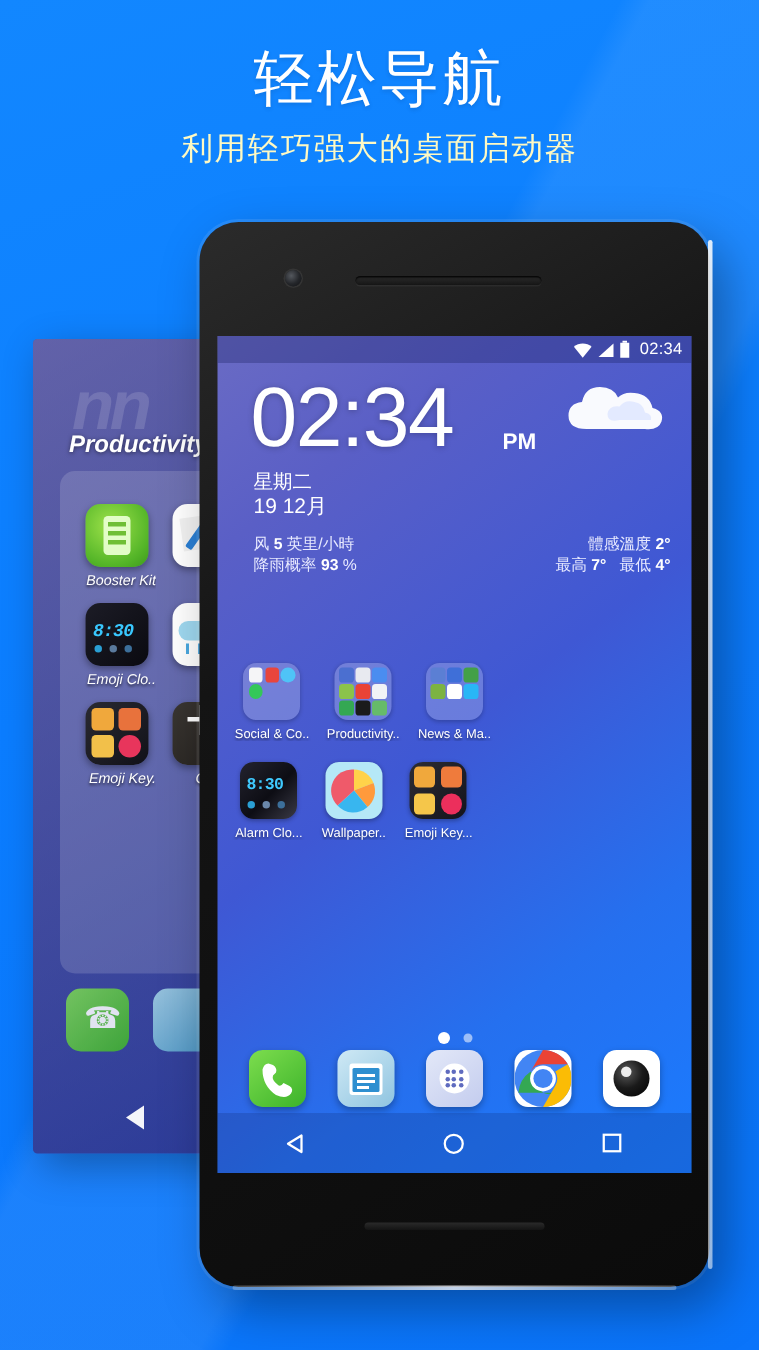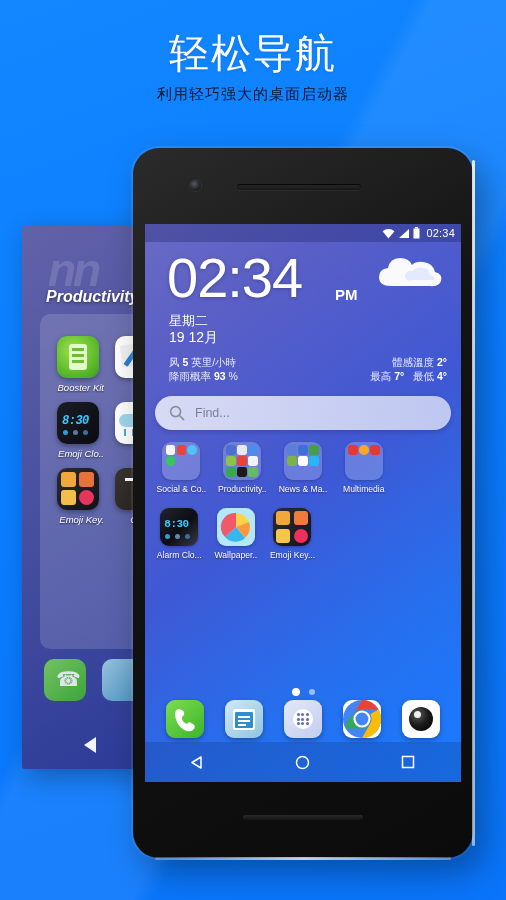--- a/index.html
+++ b/index.html
@@ -23,21 +23,21 @@
     position:absolute; top:30px; left:0; width:506px;
     text-align:center; z-index:6;
   }
   #headline-title {
     font-size:40px; color:#ffffff; font-weight:400;
     letter-spacing:2px; line-height:1.15;
     text-shadow:0 1px 3px rgba(0,0,0,0.12);
   }
   #headline-sub {
     margin-top:9px;
-    font-size:15px; color:#0f172a; font-weight:400;
+    font-size:21px; color:#fef9c3; font-weight:400;
     letter-spacing:1px;
   }
 
   
   #bg-panel {
     position:absolute; left:22px; top:226px;
     width:150px; height:543px;
     background:linear-gradient(160deg,#47478f 0%,#3d4490 40%,#2f3f9a 100%);
     border-radius:3px;
     overflow:hidden;
@@ -374,27 +374,20 @@
       </div>
       <div class="wx-line" id="wx-hilo">
         <span>最高</span>
         <span class="wx-num">7</span><span class="wx-num">°</span>
         &nbsp;
         <span>最低</span>
         <span class="wx-num">4</span><span class="wx-num">°</span>
       </div>
     </div>
 
-    <div id="searchbar">
-      <svg width="16" height="16" viewBox="0 0 16 16">
-        <circle cx="6.6" cy="6.6" r="5" fill="none" stroke="#8b8da0" stroke-width="1.6"></circle>
-        <line x1="10.3" y1="10.3" x2="14.6" y2="14.6" stroke="#8b8da0" stroke-width="1.6" stroke-linecap="round"></line>
-      </svg>
-      <span id="search-placeholder">Find...</span>
-    </div>
 
     <div id="app-grid">
 
       <div class="grid-row">
 
         <div class="app-cell">
           <div class="folder-ic">
             <div class="mini" style="background:#f5f5f7;"></div>
             <div class="mini" style="background:#e8453c;"></div>
             <div class="mini" style="background:#4fc3f7;border-radius:50%;"></div>
@@ -431,34 +424,20 @@
             <div class="mini" style="background:#7cb342;"></div>
             <div class="mini" style="background:#ffffff;"></div>
             <div class="mini" style="background:#29b6f6;"></div>
             <div class="mini" style="background:transparent;"></div>
             <div class="mini" style="background:transparent;"></div>
             <div class="mini" style="background:transparent;"></div>
           </div>
           <div class="app-lb">News &amp; Ma..</div>
         </div>
 
-        <div class="app-cell">
-          <div class="folder-ic">
-            <div class="mini" style="background:#e53935;"></div>
-            <div class="mini" style="background:#ffa726;border-radius:50%;"></div>
-            <div class="mini" style="background:#e53935;"></div>
-            <div class="mini" style="background:transparent;"></div>
-            <div class="mini" style="background:transparent;"></div>
-            <div class="mini" style="background:transparent;"></div>
-            <div class="mini" style="background:transparent;"></div>
-            <div class="mini" style="background:transparent;"></div>
-            <div class="mini" style="background:transparent;"></div>
-          </div>
-          <div class="app-lb">Multimedia</div>
-        </div>
 
       </div>
 
       <div class="grid-row" style="margin-top:14px;">
 
         <div class="app-cell">
           <div class="app-ic" style="background:linear-gradient(135deg,#23232e 0%,#0d0d14 55%,#3a3a46 100%);">
             <div style="position:absolute;left:4px;top:10px;color:#3fcaff;font-family:'Liberation Mono',monospace;font-size:11px;font-weight:bold;letter-spacing:-.5px;">8:30</div>
             <div style="position:absolute;left:5px;top:26px;width:5px;height:5px;border-radius:50%;background:#2a9fd4;"></div>
             <div style="position:absolute;left:15px;top:26px;width:5px;height:5px;border-radius:50%;background:#6a87aa;"></div>

